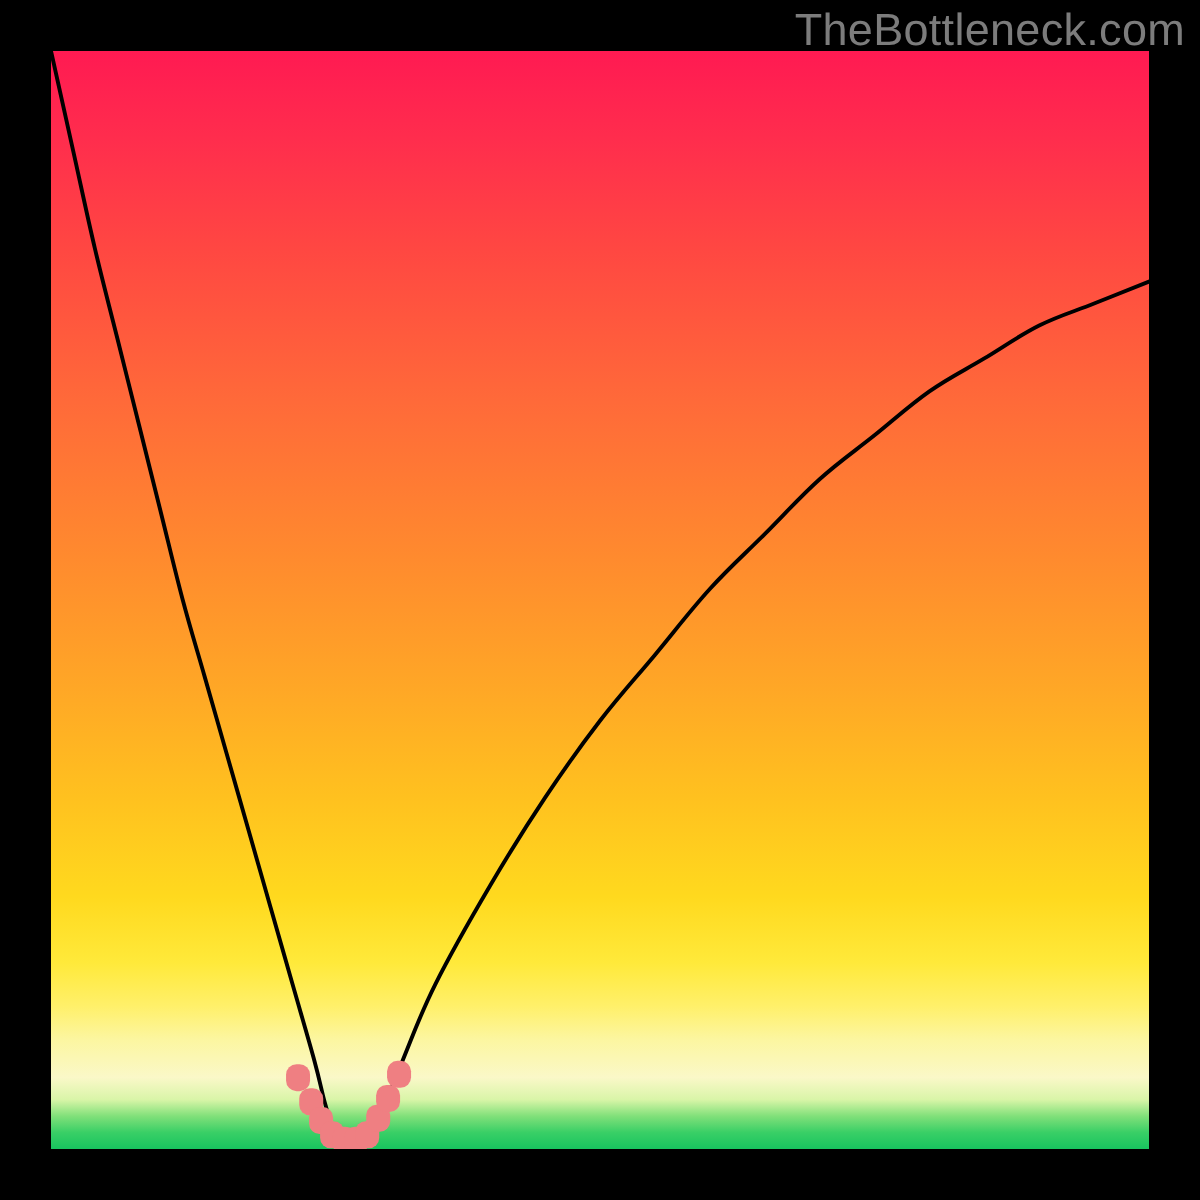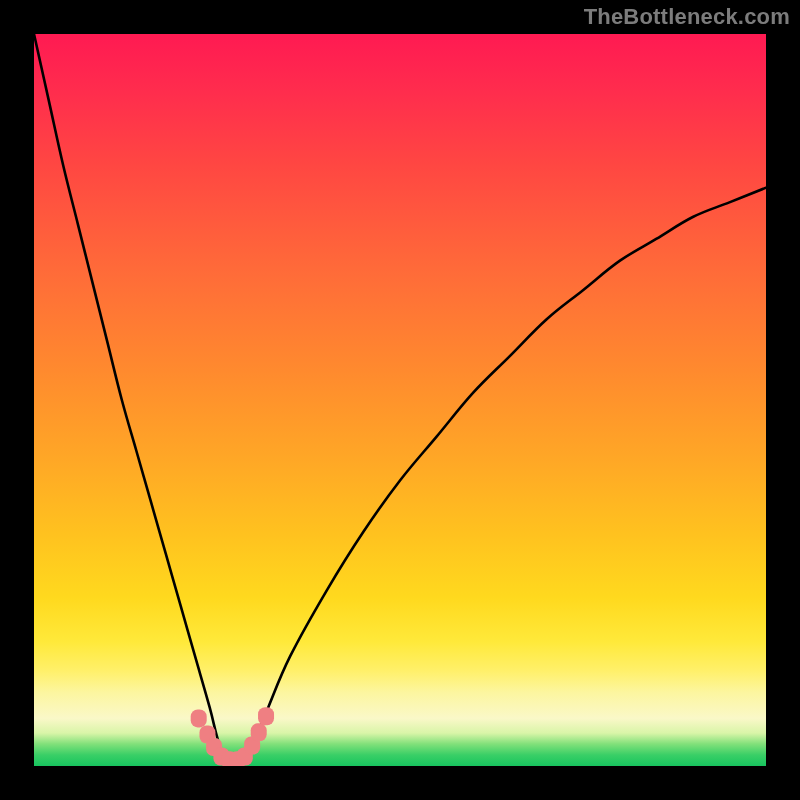--- a/index.html
+++ b/index.html
@@ -15,22 +15,22 @@
     position: relative;
     width: 800px;
     height: 800px;
     background: #000;
   }
   .watermark {
     position: absolute;
     top: 4px;
     right: 10px;
     color: #7c7c7c;
-    font-size: 22px;
-    font-weight: 700;
+    font-size: 30px;
+    font-weight: 400;
     letter-spacing: 0.2px;
     z-index: 10;
   }
   .plot-area {
     position: absolute;
     left: 34px;
     top: 34px;
     width: 732px;
     height: 732px;
     overflow: hidden;

